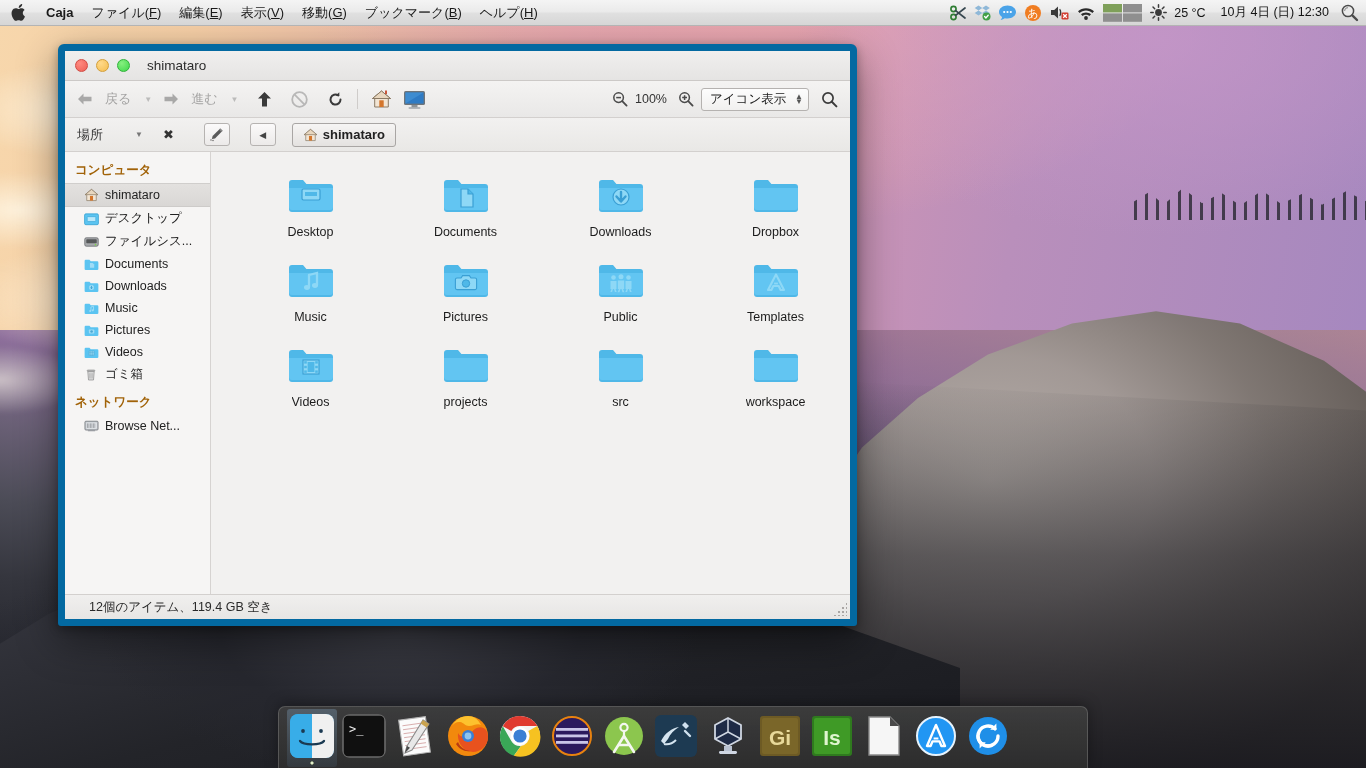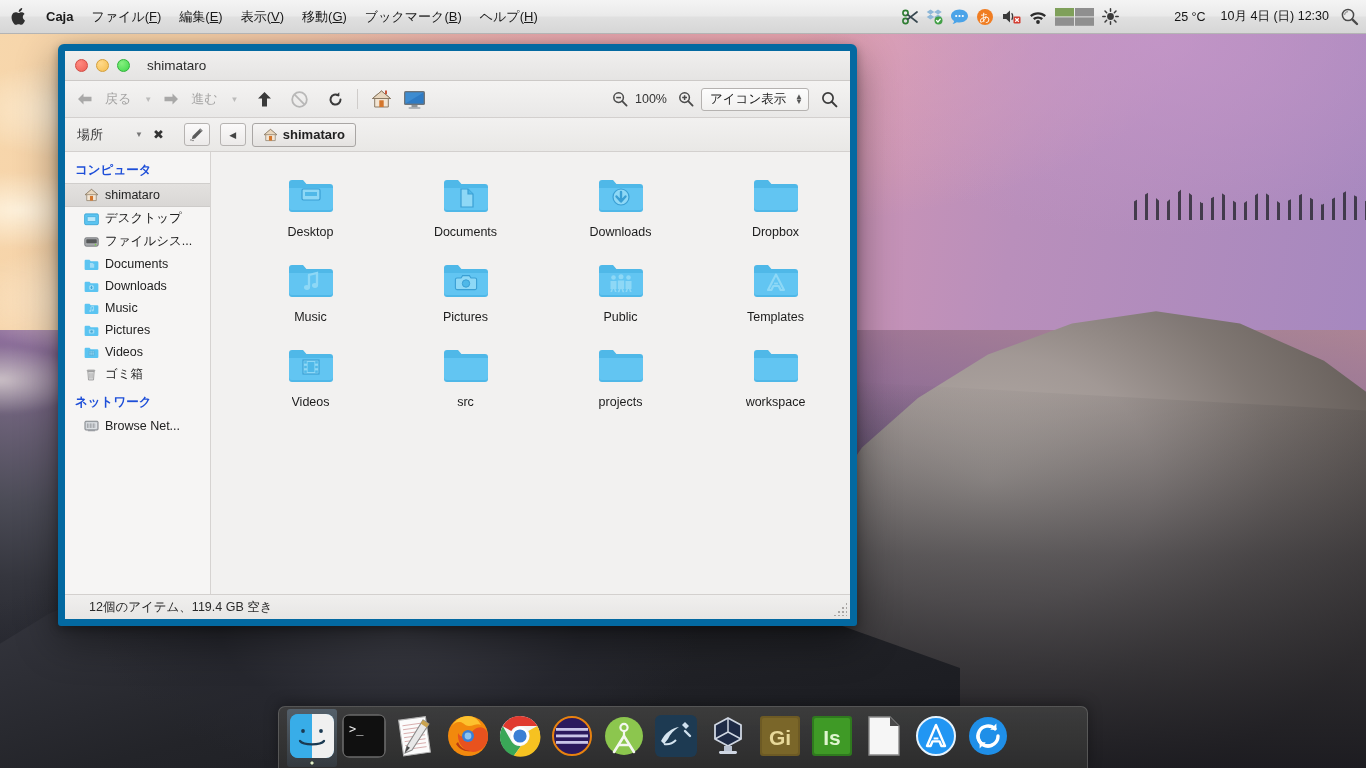--- a/index.html
+++ b/index.html
@@ -63,33 +63,33 @@
   }
   #treeline {
     position: absolute; left: 1130px; top: 180px; width: 240px; height: 40px;
     background: repeating-linear-gradient(90deg,
       transparent 0 4px, rgba(30,32,38,0.75) 4px 7px, transparent 7px 11px);
     clip-path: polygon(0 100%, 0 60%, 8% 30%, 14% 62%, 22% 20%, 30% 58%, 38% 32%, 46% 64%, 55% 26%, 63% 60%, 72% 34%, 80% 62%, 90% 28%, 100% 58%, 100% 100%);
   }
 
   
   #menubar {
-    position: absolute; left: 0; top: 0; width: 1366px; height: 34px;
+    position: absolute; left: 0; top: 0; width: 1366px; height: 26px;
     background: linear-gradient(180deg, #f4f4f4 0%, #eaeaea 48%, #e0e0e0 52%, #d6d6d6 100%);
     border-bottom: 1px solid #b4b4b4;
     display: flex; align-items: center; color: #1a1a1a; font-size: 13px;
     z-index: 50;
   }
   #menubar .apple { padding: 0 11px 0 11px; display: flex; align-items: center; }
   #menubar .mi { padding: 0 9px; height: 26px; line-height: 26px; white-space: nowrap; cursor: default; }
   #menubar .mi.app { font-weight: bold; }
   #menubar .mi u { text-decoration: underline; }
   #tray { margin-left: auto; display: flex; align-items: center; gap: 7px; padding-right: 7px; height: 26px; }
   #tray .ti { display: flex; align-items: center; height: 26px; }
-  #tray .txt { font-size: 12.5px; color: #141414; white-space: nowrap; margin-left: 48px; }
+  #tray .txt { font-size: 12.5px; color: #141414; white-space: nowrap; }
 
   
   #fm {
     position: absolute; left: 58px; top: 44px; width: 799px; height: 582px;
     background: #f2f1f0;
     border: 7px solid #0369a1;
     border-radius: 6px 6px 3px 3px;
     box-shadow: 0 14px 42px rgba(0,0,0,0.45), 0 3px 10px rgba(0,0,0,0.3);
     overflow: hidden; z-index: 30;
     display: flex; flex-direction: column;
@@ -124,21 +124,21 @@
     background: linear-gradient(180deg, #fdfdfd 0%, #f1f0ef 100%);
     border: 1px solid #b5b2b0; border-radius: 3px; font-size: 12.5px; color: #222;
     cursor: pointer;
   }
   #viewsel .spin { display: flex; flex-direction: column; line-height: 5px; font-size: 8px; color: #555; }
 
   #pathbar {
     height: 34px; flex: 0 0 34px;
     background: linear-gradient(180deg, #f2f1f0 0%, #e9e8e6 100%);
     border-bottom: 1px solid #d3d0ce;
-    display: flex; align-items: center; padding: 0 8px; gap: 6px;
+    display: flex; align-items: center; padding: 0 8px; gap: 16px;
   }
   #locsel { display: flex; align-items: center; gap: 32px; font-size: 13px; color: #333; cursor: pointer; padding-left: 4px; }
   #locsel .caret { font-size: 8px; color: #777; }
   .pbtn {
     width: 26px; height: 23px; display: flex; align-items: center; justify-content: center;
     background: linear-gradient(180deg, #fbfafa 0%, #eceae9 100%);
     border: 1px solid #b6b3b1; border-radius: 3px; cursor: pointer; font-size: 11px; color: #444;
   }
   #crumb {
     display: flex; align-items: center; gap: 5px; height: 24px; padding: 0 10px;
@@ -146,21 +146,21 @@
     border: 1px solid #a9a6a4; border-radius: 3px;
     font-size: 13px; font-weight: bold; color: #222; cursor: pointer;
   }
 
   #body { flex: 1; display: flex; min-height: 0; }
   #sidebar {
     width: 146px; flex: 0 0 146px; background: #f6f5f4;
     border-right: 1px solid #d6d3d1; padding-top: 6px; overflow: hidden;
     position: relative;
   }
-  .sec { font-size: 12.5px; font-weight: bold; color: #1d4ed8; padding: 4px 6px 4px 10px; }
+  .sec { font-size: 12.5px; font-weight: bold; color: #a16207; padding: 4px 6px 4px 10px; }
   .si { display: flex; align-items: center; gap: 6px; padding: 3px 6px 3px 18px; font-size: 12.5px; color: #222; cursor: pointer; white-space: nowrap; }
   .si.sel { background: linear-gradient(180deg, #e3e1df 0%, #d9d7d5 100%); border-top: 1px solid #d0cecc; border-bottom: 1px solid #cdcbc9; }
   .si .ico { width: 16px; height: 16px; flex: 0 0 16px; display: flex; align-items: center; justify-content: center; }
 
   #content { flex: 1; background: #f2f1f0; position: relative; overflow: hidden; }
   #grid { padding: 14px 0 0 0; display: grid; grid-template-columns: repeat(4, 155px); justify-content: start; margin-left: 22px; }
   .item { display: flex; flex-direction: column; align-items: center; padding: 9px 4px 12px; cursor: pointer; }
   .item .cap { margin-top: 8px; font-size: 12.5px; color: #1c1c1c; text-align: center; max-width: 145px; overflow: hidden; text-overflow: ellipsis; white-space: nowrap; }
 
   #statusbar {
@@ -634,29 +634,29 @@
               </g>
           </svg>
           <div class="cap">Videos</div>
         </div>
 
         <div class="item">
           <svg width="48" height="42" viewBox="0 0 48 42">
             <path d="M2 8a3 3 0 013-3h11l3.4 4H43a3 3 0 013 3v22a3 3 0 01-3 3H5a3 3 0 01-3-3z" fill="#4fb8e8"></path>
             <path d="M2 13h44v19a3 3 0 01-3 3H5a3 3 0 01-3-3z" fill="#62c5f2"></path>
           </svg>
+          <div class="cap">projects</div>
+        </div>
+
+        <div class="item">
+          <svg width="48" height="42" viewBox="0 0 48 42">
+            <path d="M2 8a3 3 0 013-3h11l3.4 4H43a3 3 0 013 3v22a3 3 0 01-3 3H5a3 3 0 01-3-3z" fill="#4fb8e8"></path>
+            <path d="M2 13h44v19a3 3 0 01-3 3H5a3 3 0 01-3-3z" fill="#62c5f2"></path>
+          </svg>
           <div class="cap">src</div>
-        </div>
-
-        <div class="item">
-          <svg width="48" height="42" viewBox="0 0 48 42">
-            <path d="M2 8a3 3 0 013-3h11l3.4 4H43a3 3 0 013 3v22a3 3 0 01-3 3H5a3 3 0 01-3-3z" fill="#4fb8e8"></path>
-            <path d="M2 13h44v19a3 3 0 01-3 3H5a3 3 0 01-3-3z" fill="#62c5f2"></path>
-          </svg>
-          <div class="cap">projects</div>
         </div>
 
         <div class="item">
           <svg width="48" height="42" viewBox="0 0 48 42">
             <path d="M2 8a3 3 0 013-3h11l3.4 4H43a3 3 0 013 3v22a3 3 0 01-3 3H5a3 3 0 01-3-3z" fill="#4fb8e8"></path>
             <path d="M2 13h44v19a3 3 0 01-3 3H5a3 3 0 01-3-3z" fill="#62c5f2"></path>
           </svg>
           <div class="cap">workspace</div>
         </div>
 

